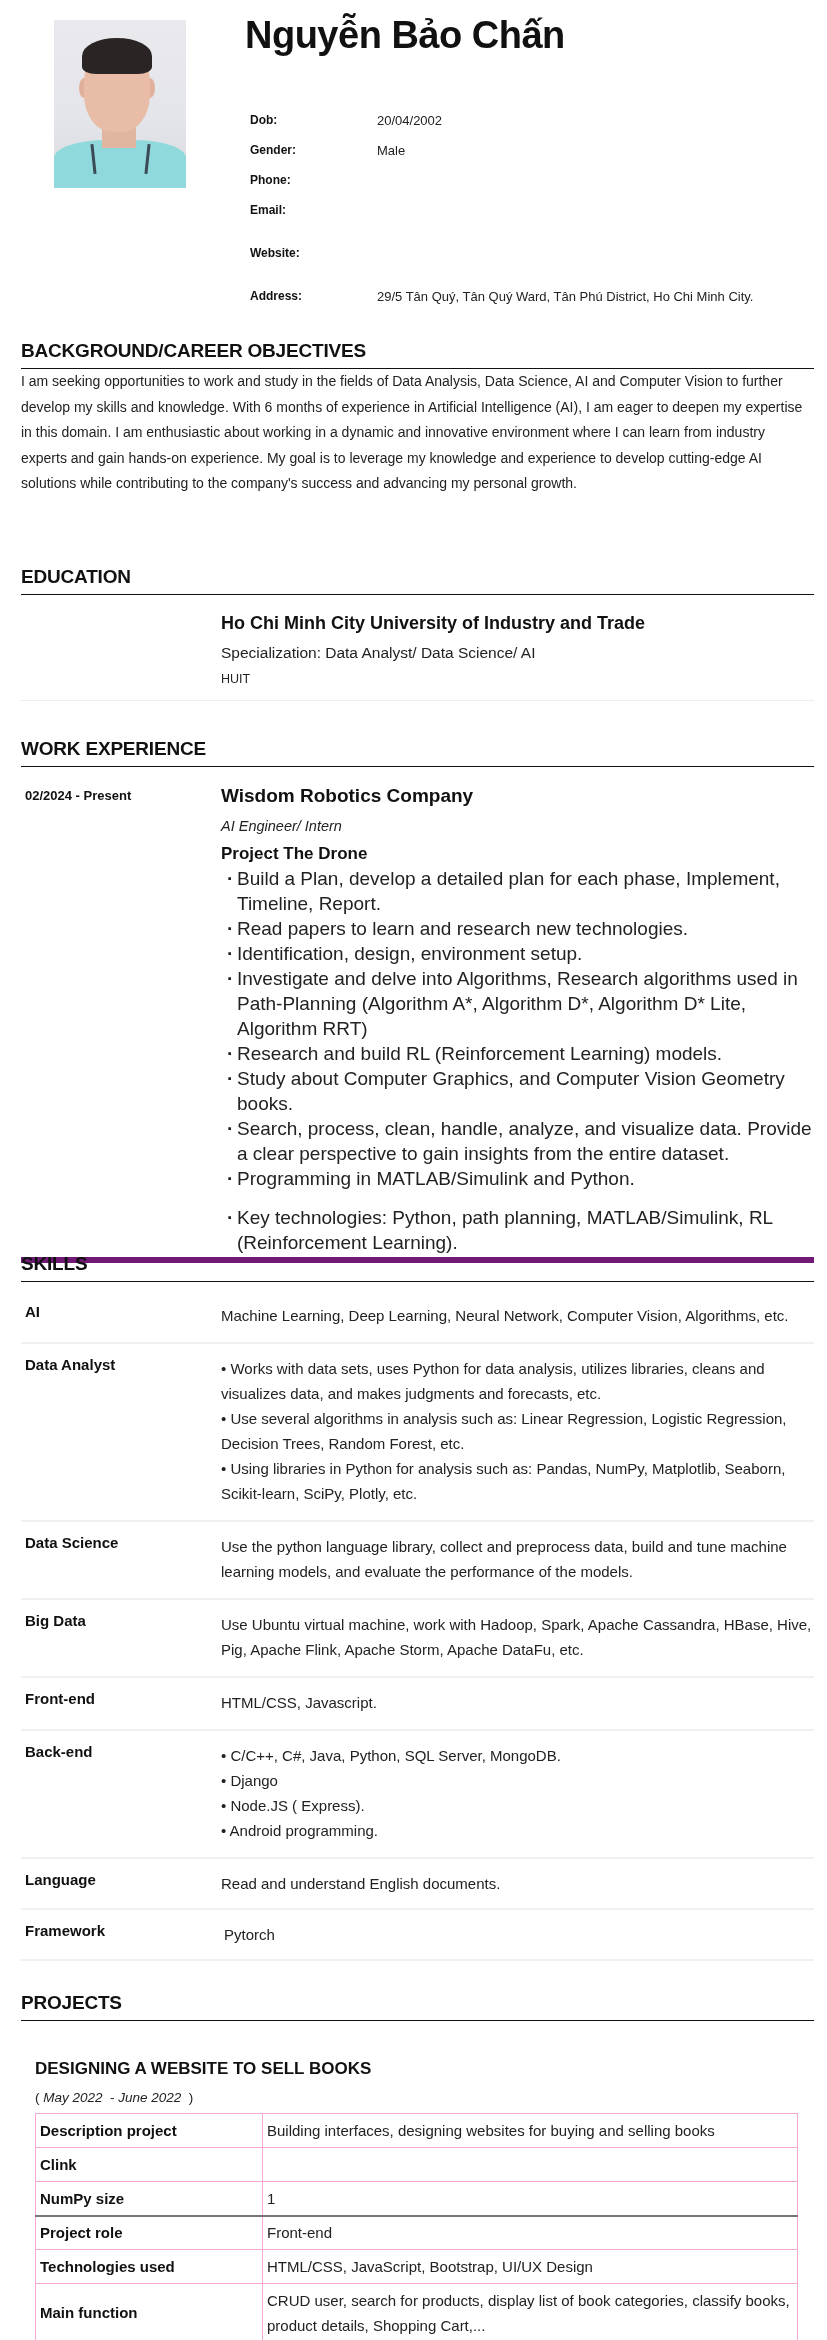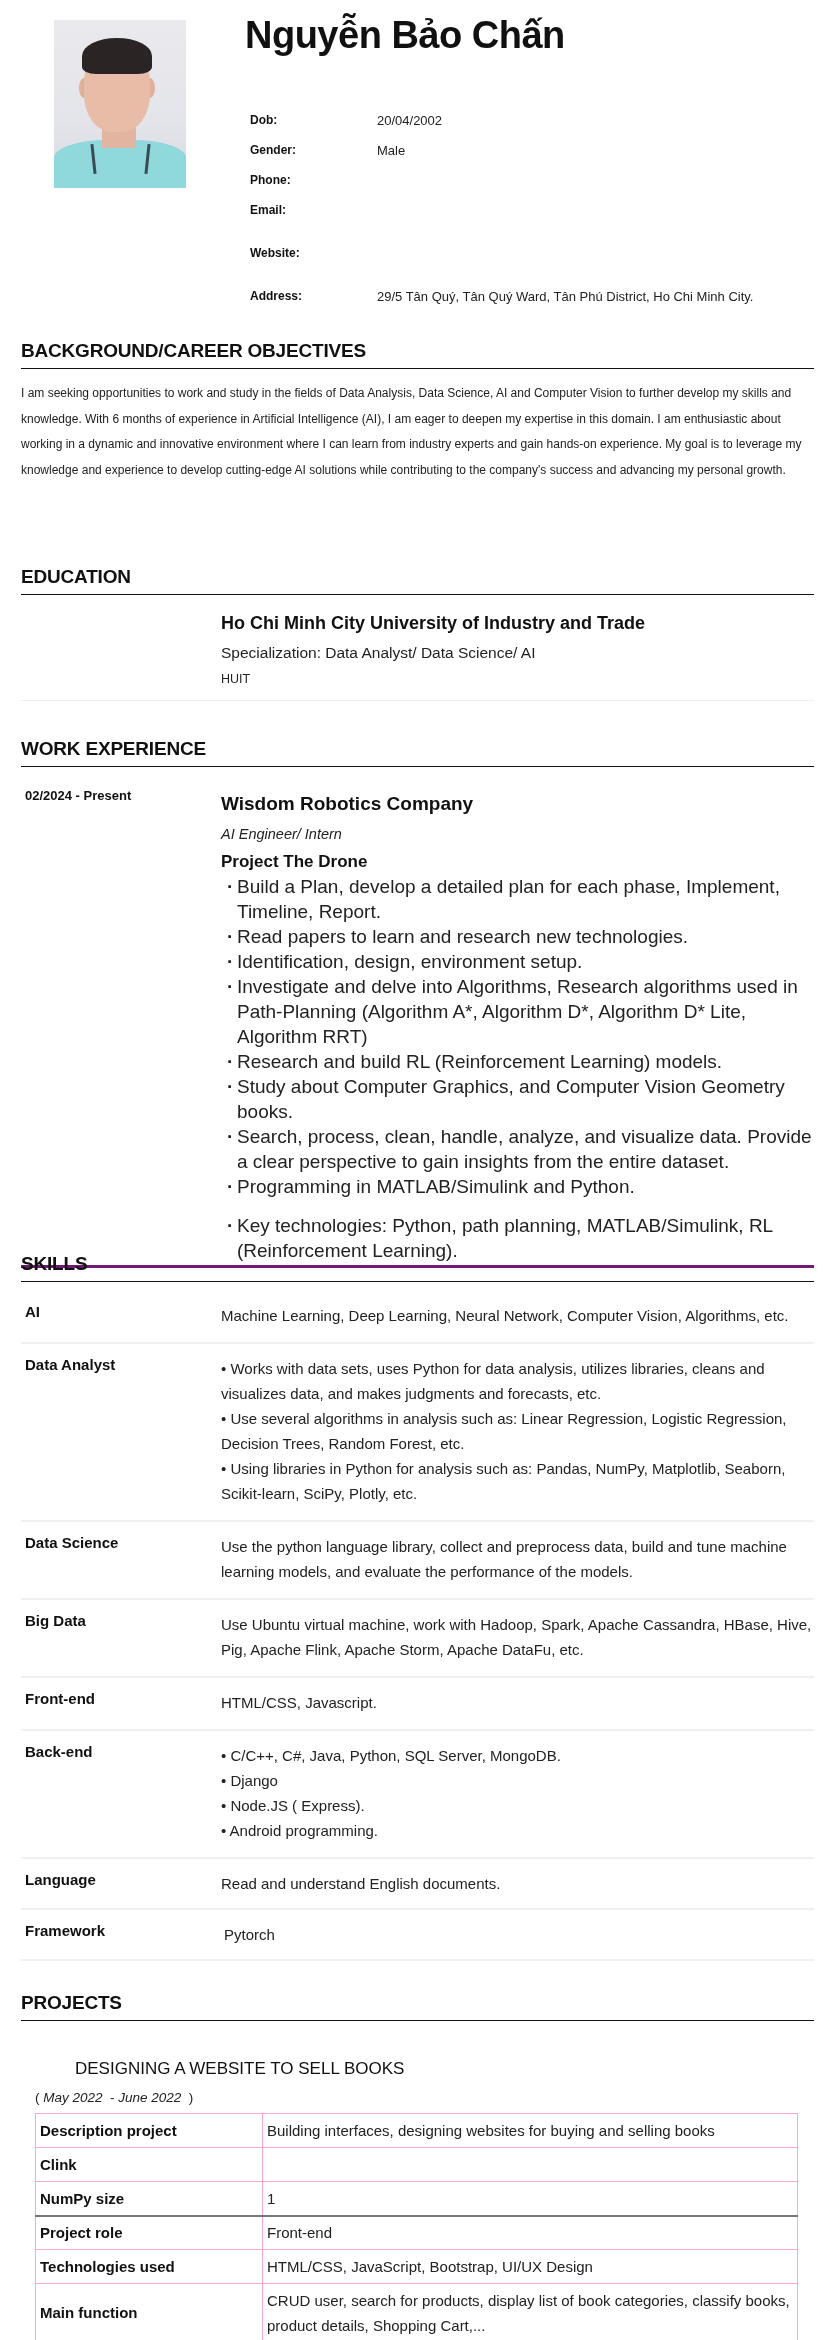--- a/index.html
+++ b/index.html
@@ -74,53 +74,53 @@
 
   
   .section-title {
     font-size: 19px; font-weight: bold; color: #111;
     padding-bottom: 6px; border-bottom: 1.5px solid #111; letter-spacing: -0.2px;
   }
   .objective {
     position: absolute; left: 21px; top: 340px; width: 793px;
   }
   .objective p {
-    margin-top: 12px; font-size: 12px; line-height: 25.5px; color: #222;
+    font-size: 14px; line-height: 25.5px; color: #222;
   }
 
   .education { position: absolute; left: 21px; top: 566px; width: 793px; }
   .edu-body { padding: 18px 0 14px 200px; border-bottom: 1px solid #eeeeee; }
   .edu-school { font-size: 18px; font-weight: bold; color: #111; }
   .edu-spec { font-size: 15.5px; margin-top: 10px; color: #222; }
   .edu-short { font-size: 12.5px; margin-top: 10px; color: #222; }
 
   .work { position: absolute; left: 21px; top: 738px; width: 793px; }
-  .work-body { display: flex; padding-top: 16px; border-bottom: 3px solid #701a75; padding-bottom: 2px; }
+  .work-body { display: flex; padding-top: 16px; border-bottom: 6px solid #701a75; padding-bottom: 2px; }
   .work-date { width: 200px; padding-left: 4px; padding-top: 5px; font-size: 13px; font-weight: bold; color: #111; }
   .work-main { flex: 1; }
-  .company { font-size: 19px; font-weight: bold; color: #111; margin-top: 10px; }
+  .company { font-size: 19px; font-weight: bold; color: #111; margin-top: 2px; }
   .role { font-size: 14.5px; font-style: italic; color: #222; margin-top: 11px; }
   .project-name { font-size: 17px; font-weight: bold; color: #111; margin-top: 10px; }
   .bullets { list-style: none; margin-top: 2px; padding-left: 8px; }
   .bullets li {
     font-size: 19px; line-height: 25px; color: #222; padding-left: 8px; position: relative;
   }
   .bullets li::before {
     content: "·"; position: absolute; left: -2px; top: 0; font-weight: bold;
   }
   .bullets li.gap { margin-top: 14px; }
 
   .skills { position: absolute; left: 21px; top: 1253px; width: 793px; }
   .skill-row { display: flex; border-bottom: 2px solid #f0f0f0; padding: 0; }
   .skill-row .sk-lbl { width: 200px; padding-left: 4px; font-size: 15px; font-weight: bold; color: #111; }
   .skill-row .sk-val { flex: 1; font-size: 15px; line-height: 25px; color: #222; }
 
   .projects { position: absolute; left: 21px; top: 1992px; width: 793px; }
   .proj-inner { padding-left: 14px; padding-right: 16px; }
-  .proj-title { font-size: 17px; font-weight: normal; color: #111; margin-top: 38px; margin-left: 40px; }
+  .proj-title { font-size: 17px; font-weight: bold; color: #111; margin-top: 38px; }
   .proj-date { font-size: 13.5px; color: #222; margin-top: 11px; }
   .proj-date i { font-style: italic; }
   table.proj-table {
     margin-top: 8px; width: 100%; border-collapse: collapse; border: 1.5px solid #555;
   }
   table.proj-table td {
     border: 1px solid #f9a8d4; font-size: 15px; color: #222; padding: 0 4px; vertical-align: middle;
   }
   table.proj-table td.k { width: 227px; font-weight: bold; color: #111; font-size: 15px; }
   table.proj-table tr { height: 34px; }

